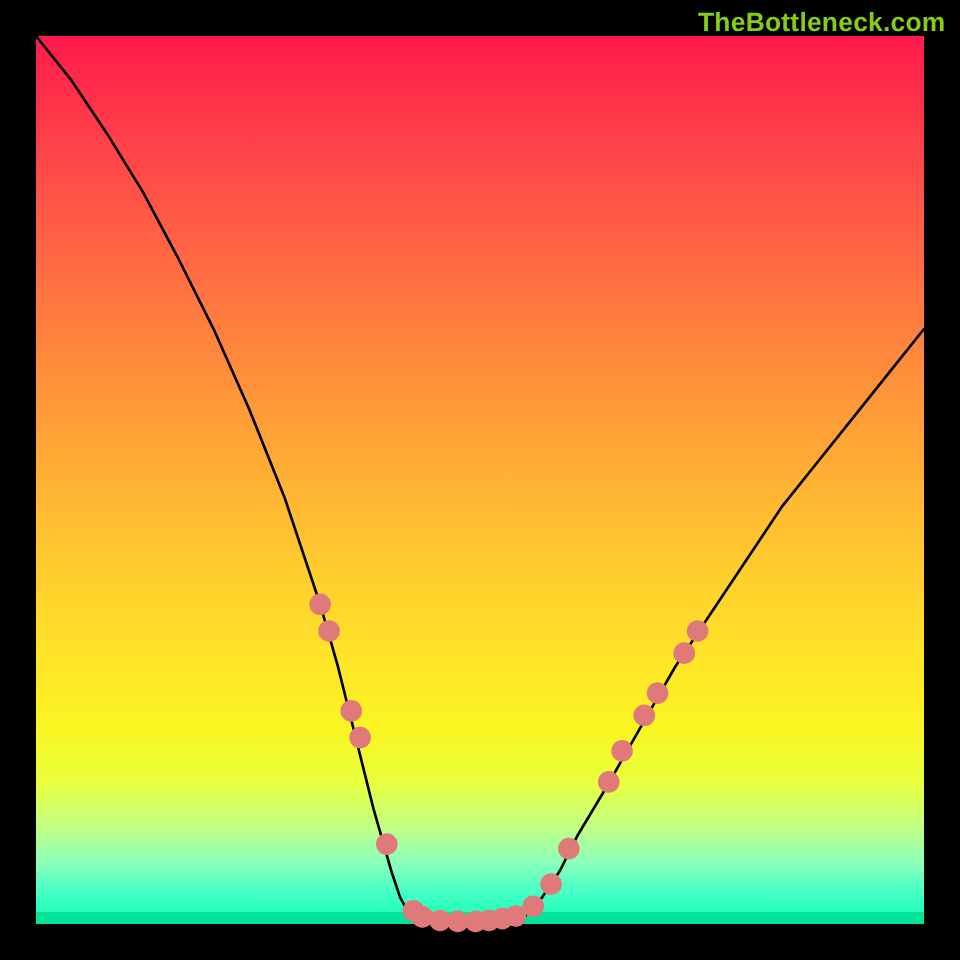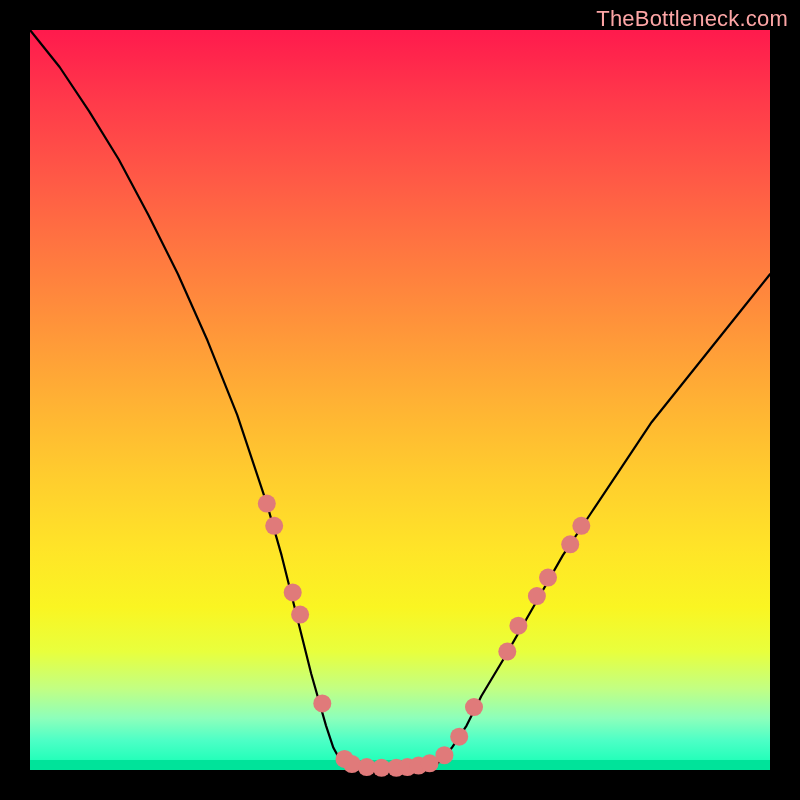--- a/index.html
+++ b/index.html
@@ -50,24 +50,24 @@
     left: 30px;
     top: 760px;
     width: 740px;
     height: 10px;
     background: #00e39a;
   }
   .watermark {
     position: absolute;
     top: 6px;
     right: 12px;
-    color: #fca5a5;
+    color: #84cc16;
     font-size: 22px;
     letter-spacing: 0.2px;
-    font-weight: 400;
+    font-weight: 700;
     user-select: none;
   }
   svg.overlay {
     position: absolute;
     left: 30px;
     top: 30px;
     width: 740px;
     height: 740px;
     overflow: visible;
   }

